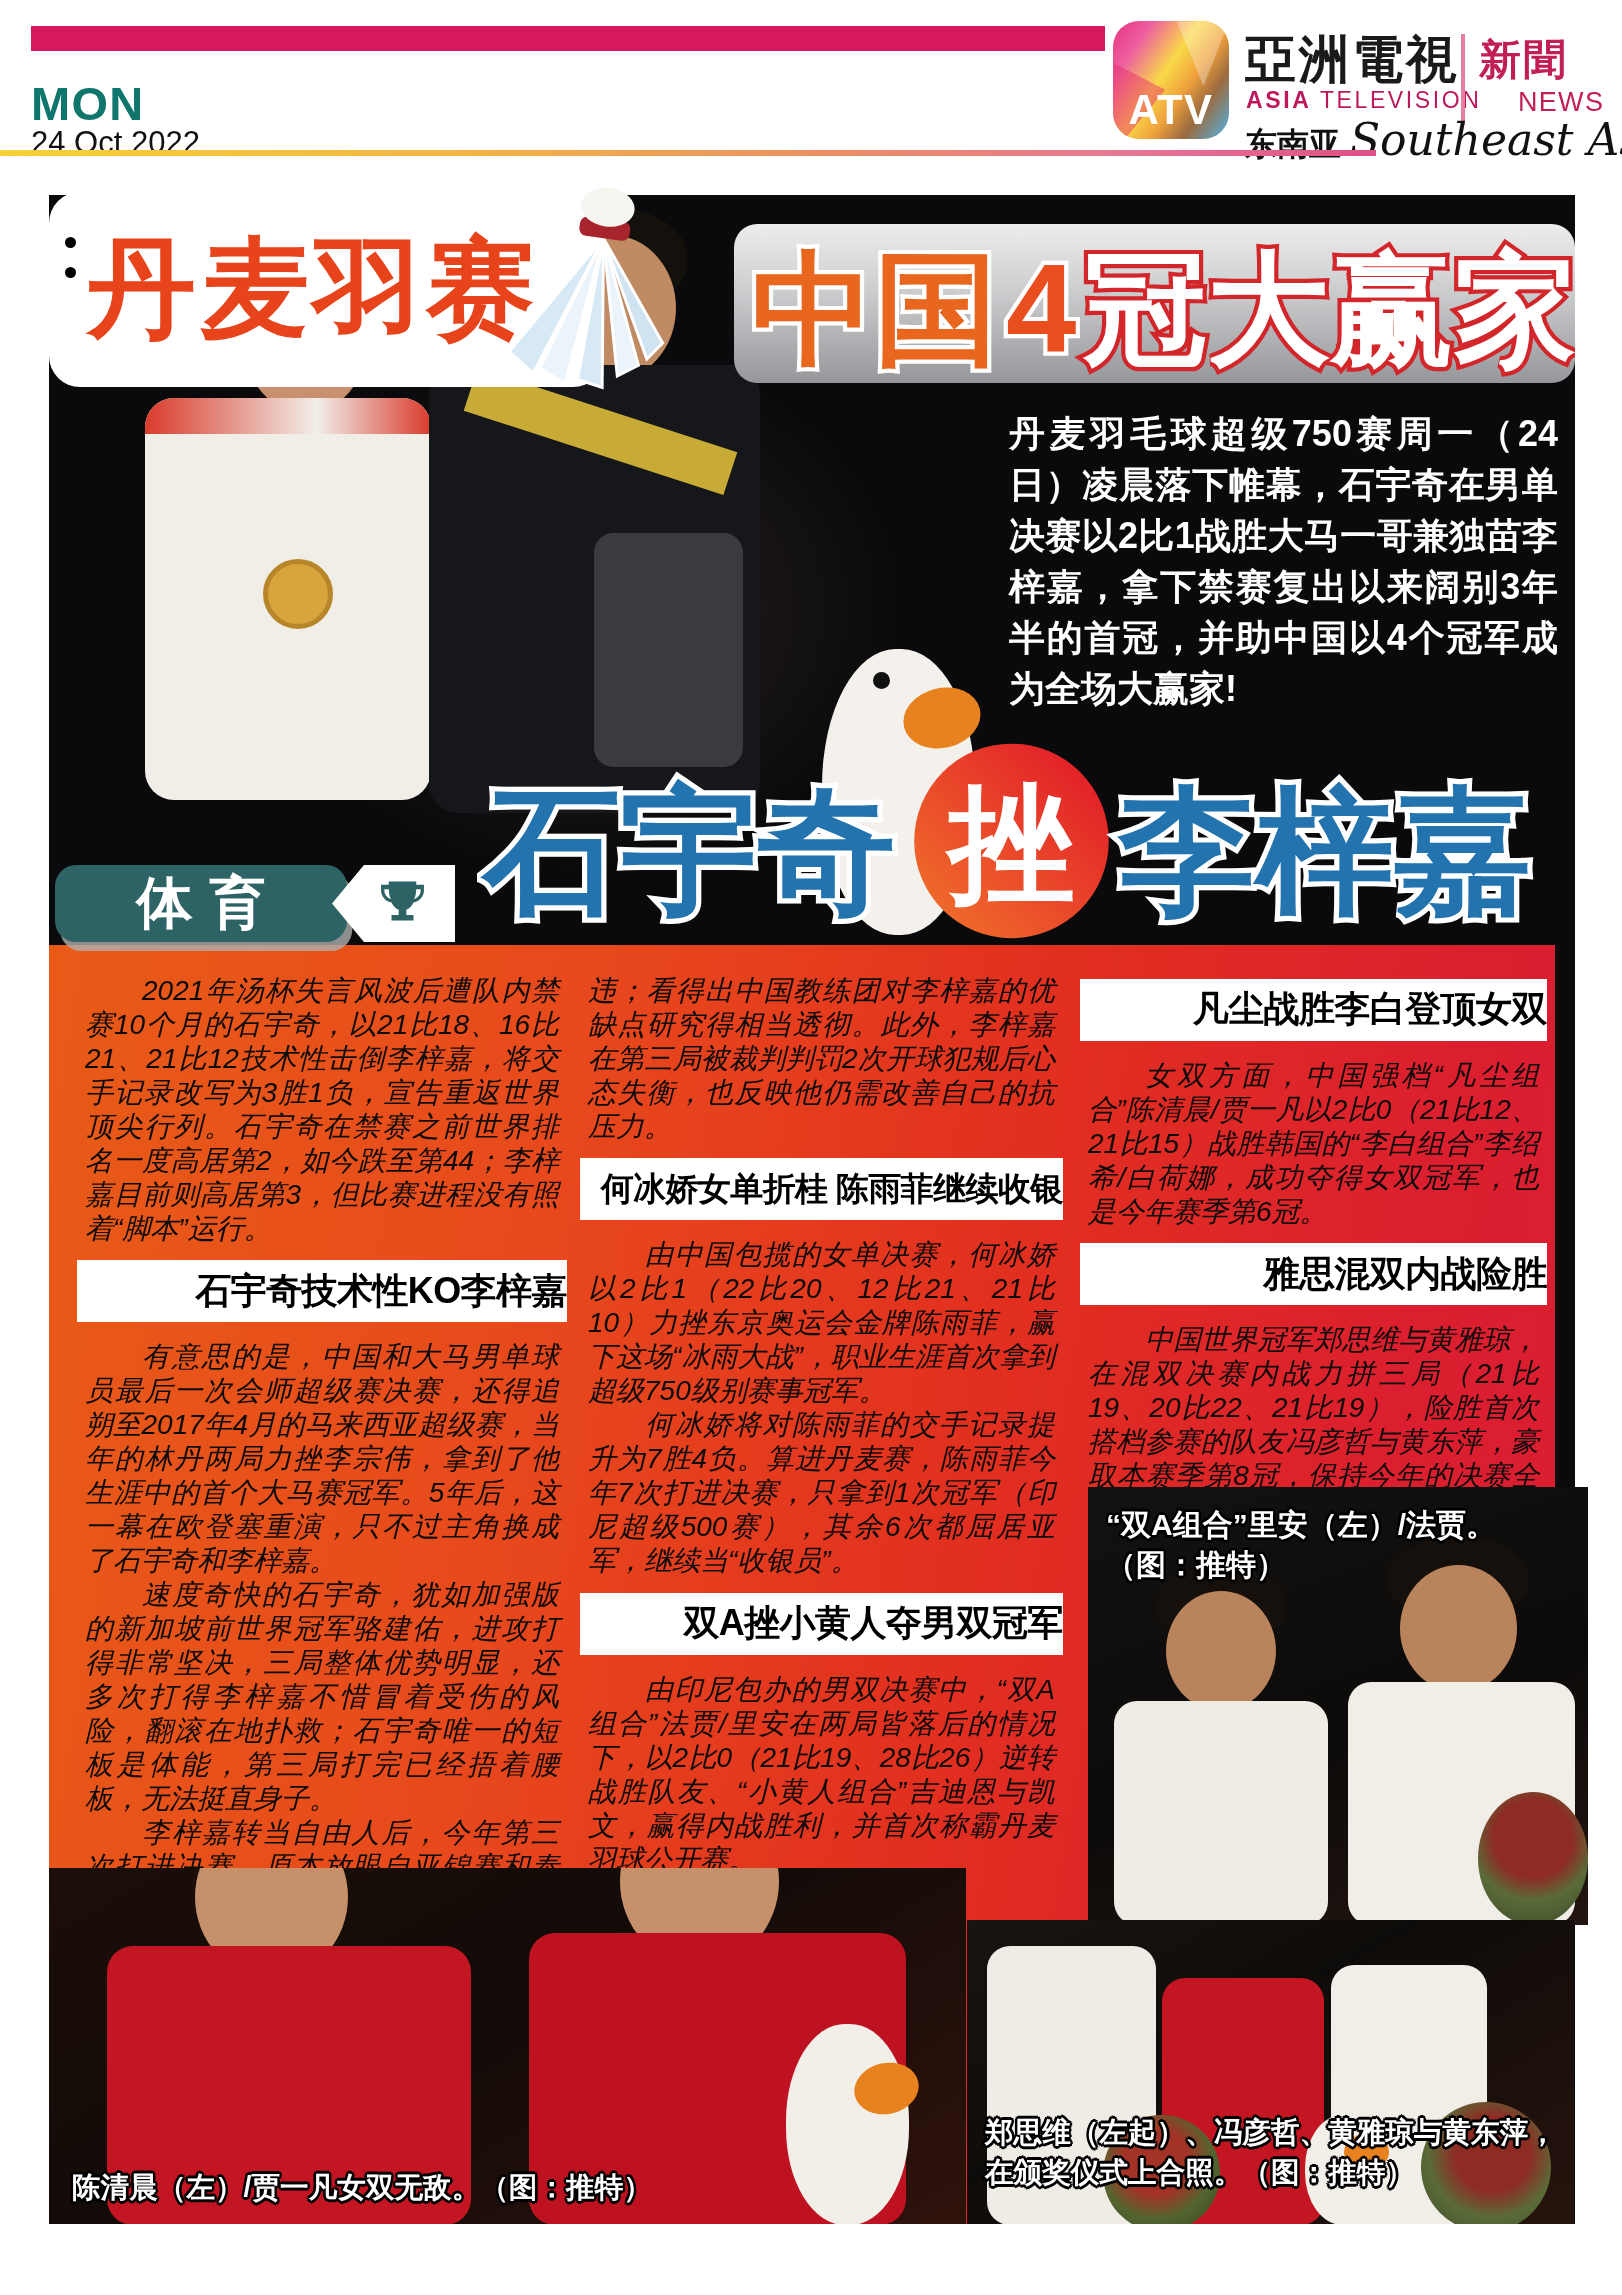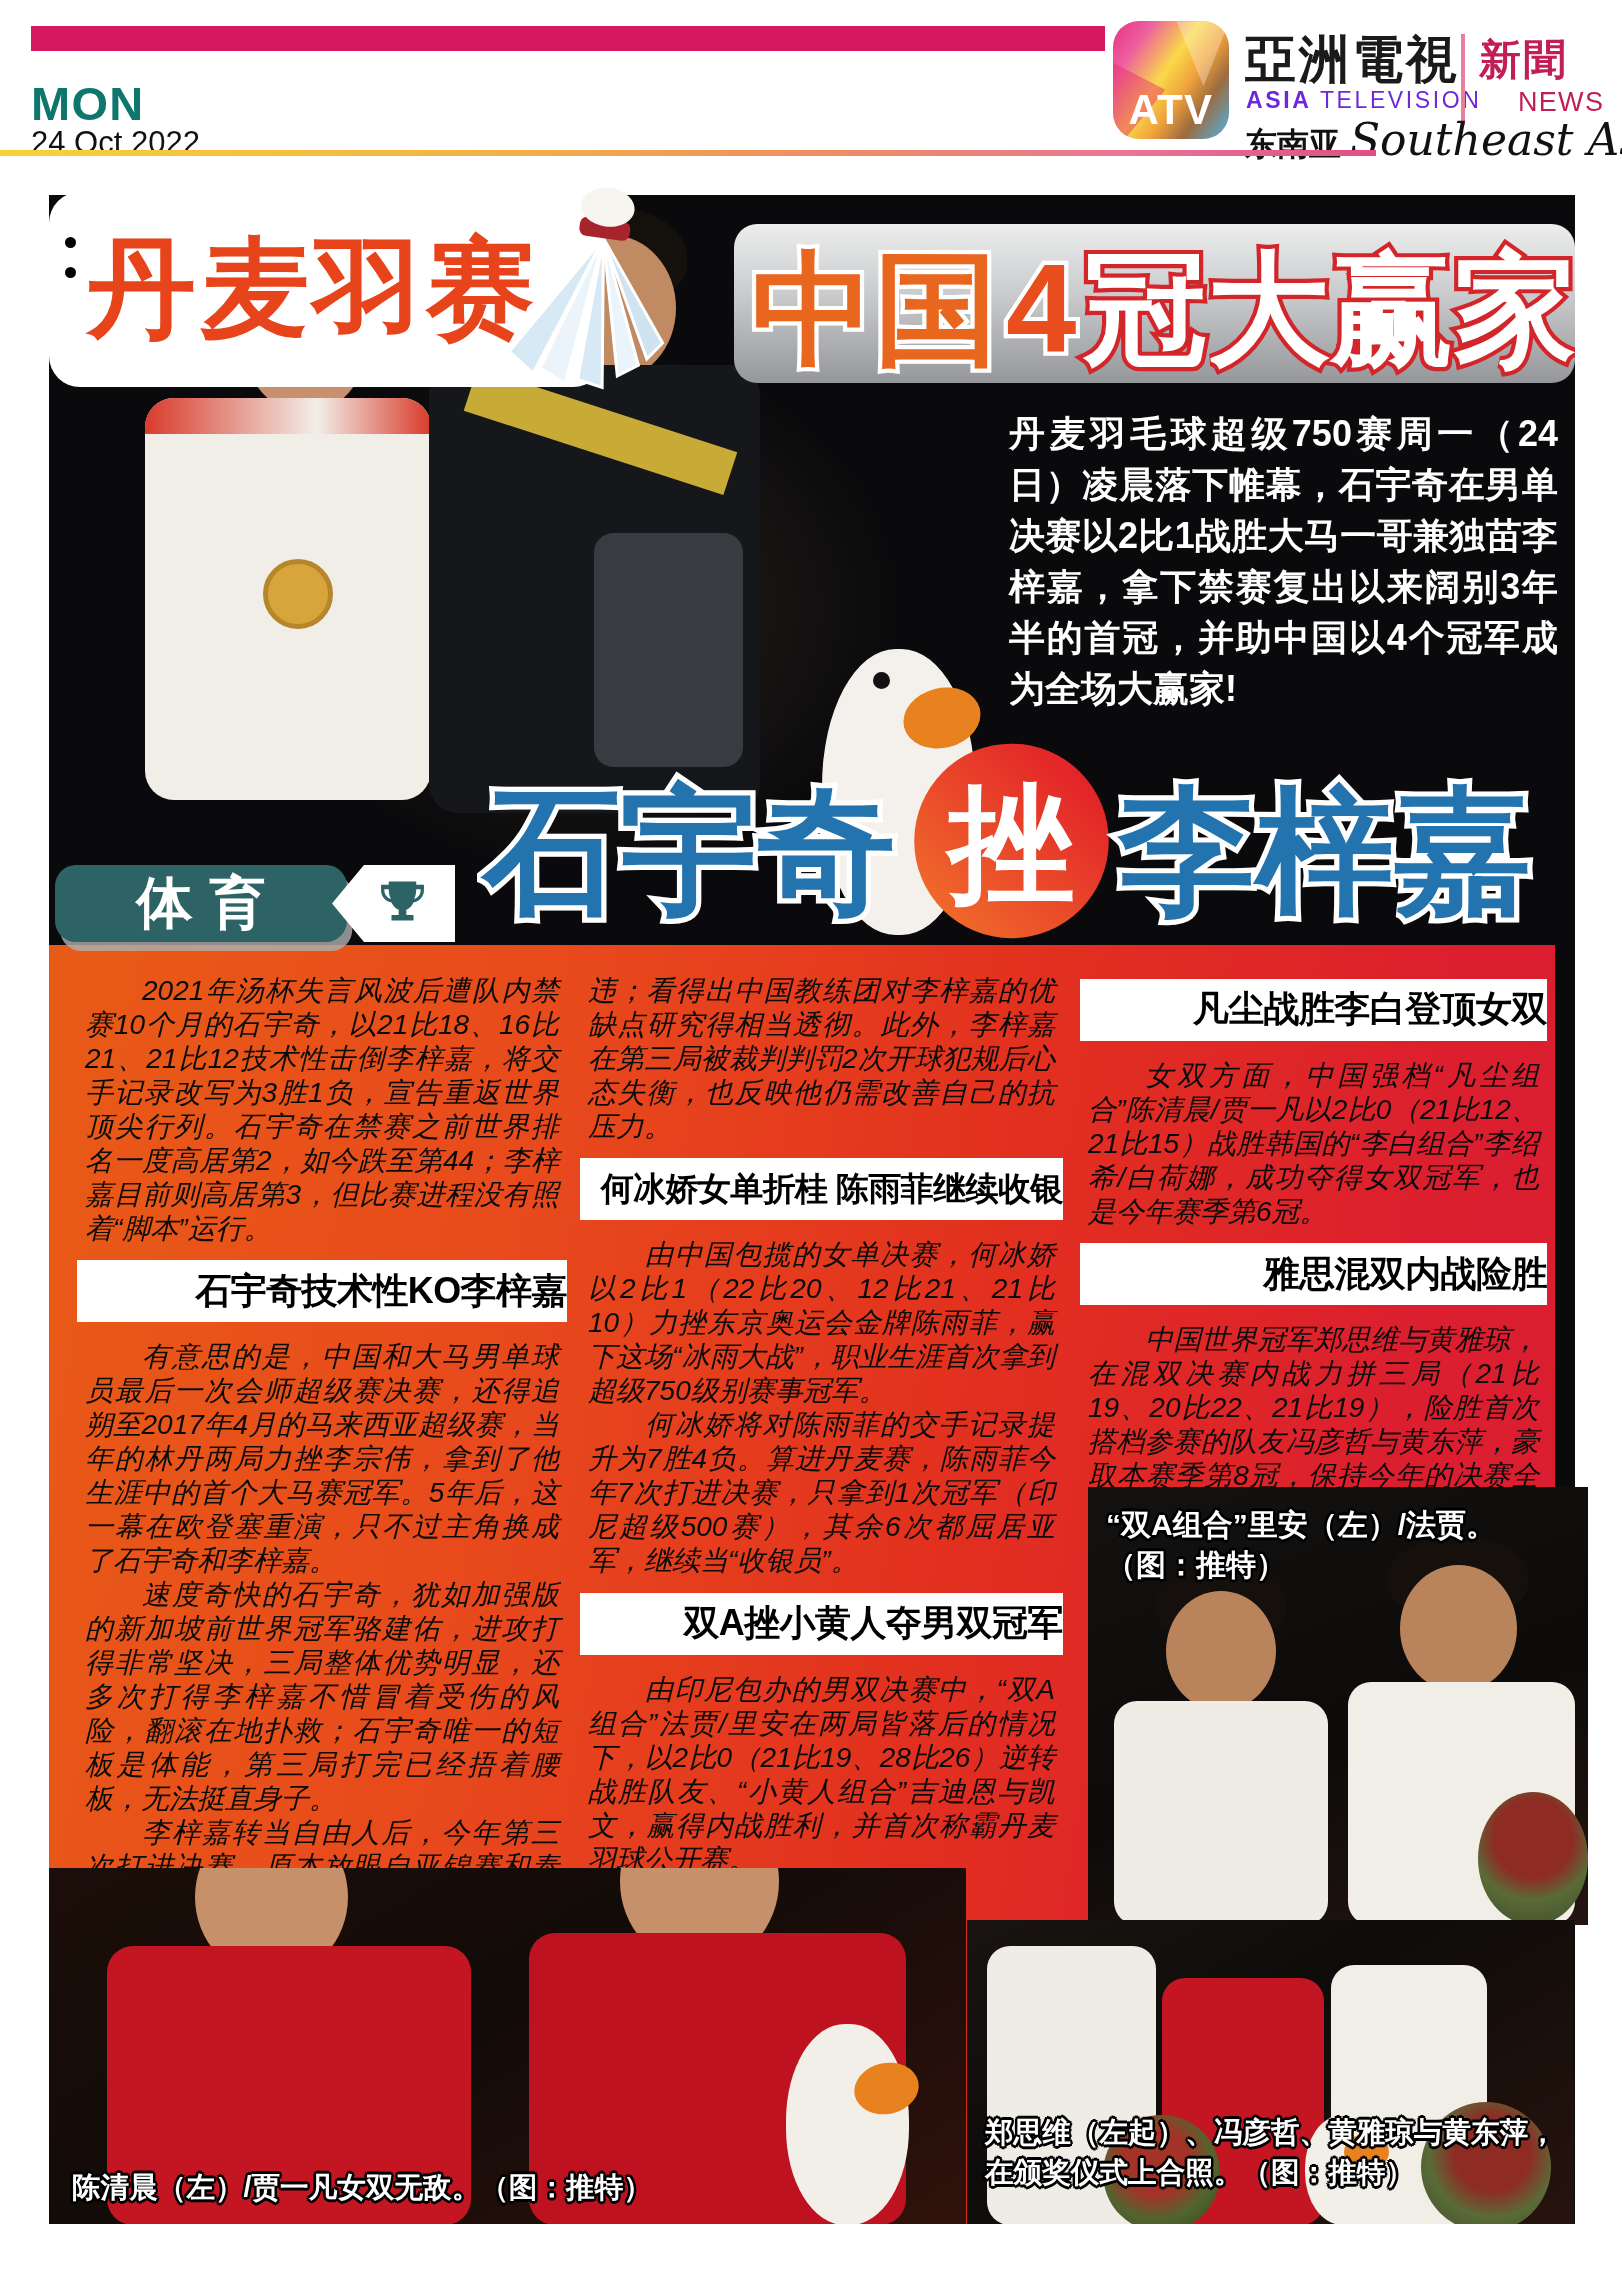--- a/index.html
+++ b/index.html
@@ -10,21 +10,21 @@
   
   .topbar{left:31px;top:26px;width:1074px;height:25px;background:#D6185E;}
   .mon{left:31px;top:76px;font-size:47px;font-weight:800;color:#0f766e;letter-spacing:1.3px;}
   .date{left:31px;top:125px;font-size:31px;color:#111;}
   .logo-icon{left:1113px;top:21.4px;width:116px;height:118px;border-radius:26px;overflow:hidden;
      background:linear-gradient(125deg,#E8327E 0%,#ED5FA0 20%,#F9D949 44%,#F0A23C 60%,#9C6B3F 76%,#4FB3E8 100%);}
   .logo-facet1{left:0;top:0;width:100%;height:100%;clip-path:polygon(55% 0,100% 0,78% 55%);background:rgba(255,255,255,.30);}
   .logo-facet2{left:0;top:0;width:100%;height:100%;clip-path:polygon(0 35%,45% 58%,10% 100%,0 100%);background:rgba(230,40,110,.45);}
   .atv-text{left:0;bottom:5.2px;width:100%;text-align:center;font-size:42px;font-weight:800;color:#fff;letter-spacing:1.3px;}
   .logo-cn{left:1245px;top:26px;font-size:51px;font-weight:800;color:#1a1a1a;letter-spacing:2.6px;}
-  .logo-en{left:1246px;top:87px;font-size:23px;color:#6d28d9;letter-spacing:2.6px;}
+  .logo-en{left:1246px;top:87px;font-size:23px;color:#be185d;letter-spacing:2.6px;}
   .logo-en b{font-weight:800;}
   .logo-divider{left:1461px;top:34px;width:3.9px;height:91px;background:#E87FA0;}
   .logo-news-cn{left:1479px;top:32px;font-size:42px;font-weight:800;color:#C21E56;letter-spacing:2.6px;}
   .logo-news-en{left:1479px;top:87px;font-size:27px;color:#C21E56;letter-spacing:1.3px;margin-left:39px;}
   .logo-script{left:1245px;top:114px;font-size:32px;color:#111;white-space:nowrap;}
   .logo-script .cn{font-weight:800;}
   .logo-script .en{font-family:"DejaVu Serif","Liberation Serif",serif;font-style:italic;font-size:44px;}
   .divider-line{left:0;top:150px;width:1376px;height:5.8px;
      background:linear-gradient(90deg,#F7D139 0%,#F3B344 35%,#EC8F63 60%,#E87695 82%,#E04E86 100%);}
 

